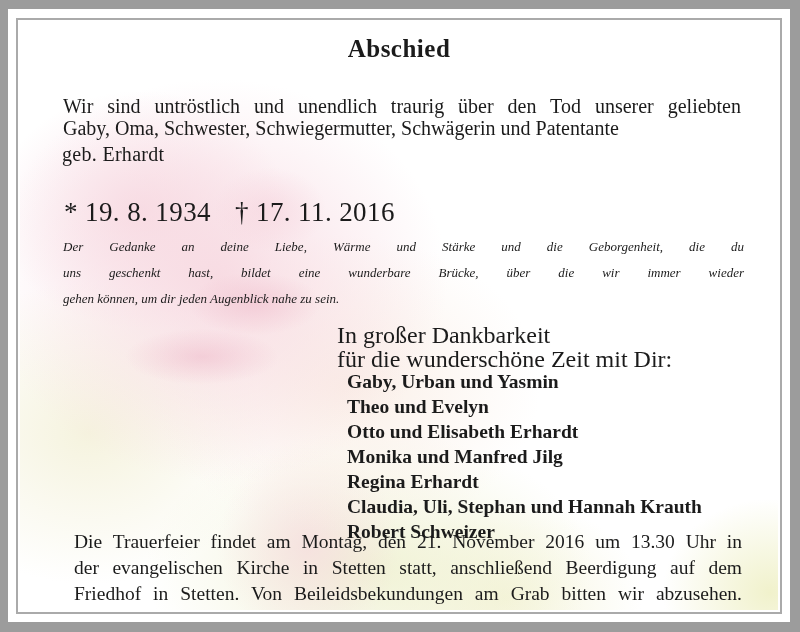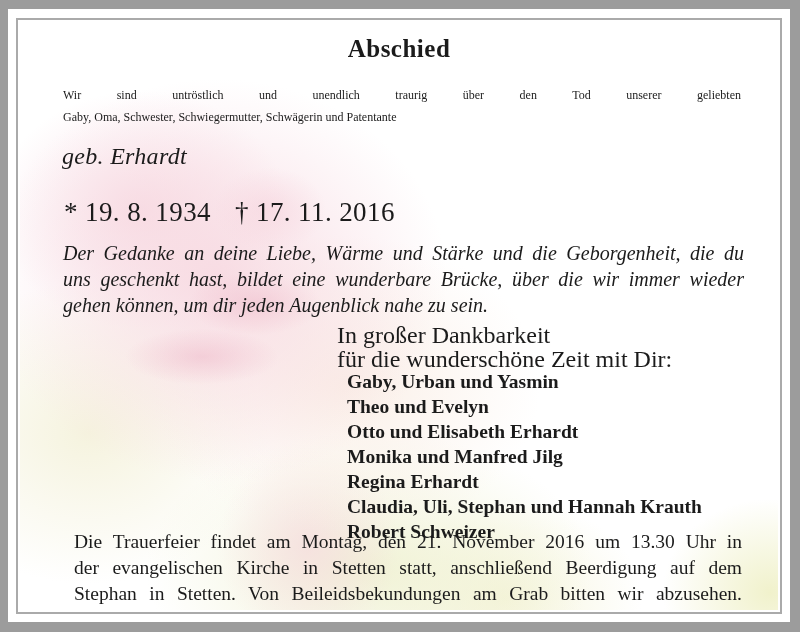--- a/index.html
+++ b/index.html
@@ -57,54 +57,54 @@
   .title {
     position: absolute;
     left: 0; right: 0; top: 26px;
     text-align: center;
     font-size: 25px;
     font-weight: bold;
     letter-spacing: 0.5px;
   }
   .intro {
     position: absolute;
-    left: 55px; top: 75px; width: 678px;
-    font-size: 12px;
+    left: 55px; top: 86px; width: 678px;
+    font-size: 20px;
     line-height: 22px;
   }
   .intro > div:not(:last-child) { text-align: justify; text-align-last: justify; }
 
   .name-row {
     position: absolute;
     left: 54px; top: 134px;
     display: flex;
     align-items: baseline;
     gap: 19px;
     white-space: nowrap;
   }
   .name {
     font-size: 44px;
     font-weight: bold;
     letter-spacing: 2px;
   }
-  .maiden { font-size: 24px; letter-spacing: 0.3px; font-style: italic; }
+  .maiden { font-size: 20px; letter-spacing: 0.3px; }
 
   .dates {
     position: absolute;
     left: 56px; top: 188px;
     font-size: 27px;
     display: flex;
     gap: 24px;
     letter-spacing: 0.4px;
   }
   .quote {
     position: absolute;
-    left: 55px; top: 231px; width: 681px;
+    left: 55px; top: 225px; width: 681px;
     font-style: italic;
-    font-size: 20px;
+    font-size: 13px;
     line-height: 26px;
   }
   .quote > div:not(:last-child) { text-align: justify; text-align-last: justify; }
 
   .thanks {
     position: absolute;
     left: 329px; top: 314px;
     font-size: 24px;
     line-height: 24px;
   }
@@ -166,18 +166,18 @@
           <div>Otto und Elisabeth Erhardt</div>
           <div>Monika und Manfred Jilg</div>
           <div>Regina Erhardt</div>
           <div>Claudia, Uli, Stephan und Hannah Krauth</div>
           <div>Robert Schweizer</div>
         </div>
 
       <div class="funeral">
           <div>Die Trauerfeier findet am Montag, den 21. November 2016 um 13.30 Uhr in</div>
           <div>der evangelischen Kirche in Stetten statt, anschließend Beerdigung auf dem</div>
-          <div>Stephan in Stetten. Von Beileidsbekundungen am Grab bitten wir abzusehen.</div>
+          <div>Friedhof in Stetten. Von Beileidsbekundungen am Grab bitten wir abzusehen.</div>
         </div>
 
     </div>
   </div>
 </div>
 
 </body></html>

